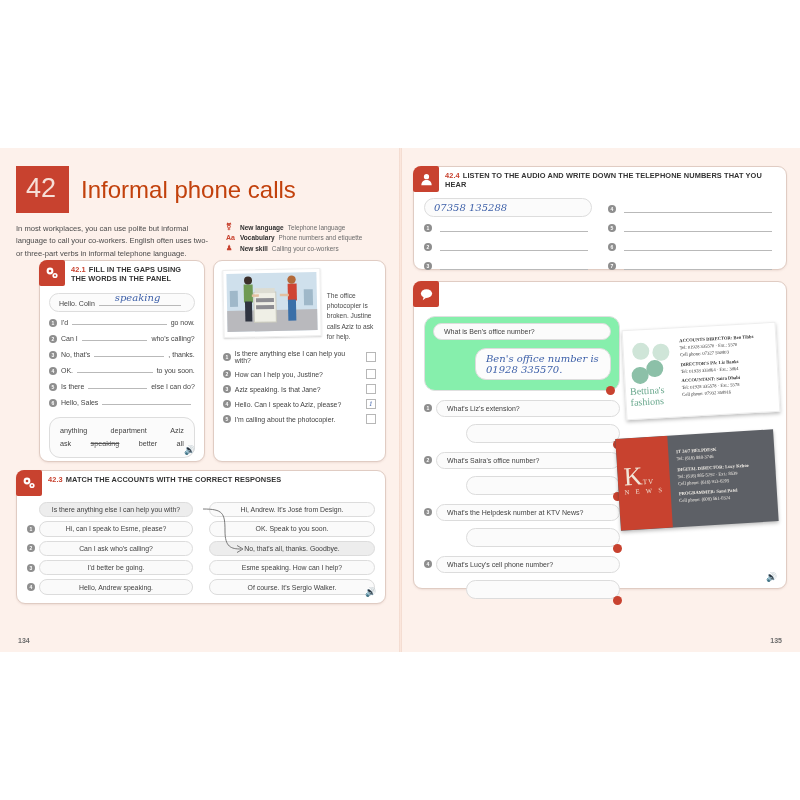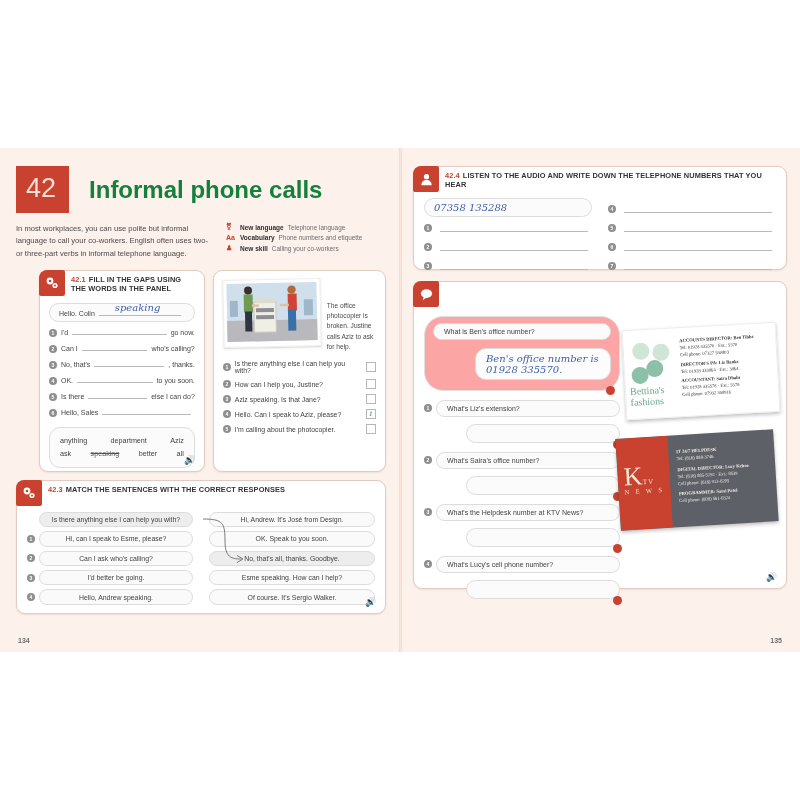--- a/index.html
+++ b/index.html
@@ -19,30 +19,30 @@
   .gutter{position:absolute;left:399px;top:0;width:3px;height:100%;
     background:linear-gradient(to right,#f0d8cc,#fbe6dc,#f0d8cc);}
 
   
   .title-row{display:flex;align-items:center;margin:0 0 10px 0;}
   .unit-badge{
     background:#c8422f;color:#f6ded6;font-size:27px;line-height:1;
     padding:9px 13px 11px 10px;font-weight:300;letter-spacing:0px;
     font-family:"Liberation Sans",sans-serif;
   }
-  .unit-title{font-size:24px;color:#15803d;font-weight:700;margin-left:20px;}
+  .unit-title{font-size:24px;color:#c2410c;font-weight:400;margin-left:12px;}
   .intro{font-size:7.6px;line-height:1.62;color:#4a4a4a;width:196px;
          float:left;}
   .keyrow{font-size:6.4px;color:#4b4b4b;display:flex;align-items:center;
           margin-bottom:3px;}
   .keyrow .kicon{color:#c8422f;font-weight:bold;width:14px;display:inline-block;
         font-size:7px;}
   .keyrow b{color:#2f2f2f;font-size:6.5px;margin-right:4px;}
   .keyrow span.desc{color:#6d6d6d;}
-  .intro-block{display:flex;gap:14px;align-items:flex-start;margin-bottom:10px;}
+  .intro-block{display:flex;gap:14px;align-items:flex-start;margin-bottom:0;}
 
   
   .card{
     background:#ffffff;border:1px solid #e0ccc3;border-radius:9px;
     position:relative;box-shadow:0 1px 2px rgba(170,140,125,.18);
   }
   .ex-head{display:flex;align-items:flex-start;padding:0 9px 0 0;}
   .ex-icon{
     width:26px;height:26px;background:#c8422f;border-radius:2px;
     margin:-1px 0 0 -1px;flex:0 0 auto;position:relative;
@@ -120,21 +120,21 @@
   
   .bubble{
     border:1px solid #dcdcdc;border-radius:11px;background:#fbfbfb;
     font-size:7px;color:#3f3f3f;padding:4px 10px;position:relative;
   }
   .bubble.answer{margin-left:42px;margin-top:8px;background:#fcfcfc;}
   .qgroup{display:flex;align-items:flex-start;margin-bottom:9px;}
   .qgroup .num-bullet{margin-top:4px;}
   .qwrap{flex:1;position:relative;}
   .example-box{
-    background:#fca5a5;border:1px solid #e0e0e0;border-radius:19px;
+    background:#86efac;border:1px solid #e0e0e0;border-radius:11px;
     padding:6px 8px 10px 8px;position:relative;margin-bottom:9px;
   }
   .mic{
     position:absolute;right:4px;bottom:-5px;width:9px;height:9px;
     border-radius:50%;background:#c8422f;
   }
 
   
   .cards-area{position:absolute;right:8px;top:44px;width:168px;height:250px;}
   .bcard{position:absolute;background:#fff;box-shadow:0 2px 4px rgba(0,0,0,.25);}
@@ -324,21 +324,21 @@
       <div class="ex-head">
         <div class="ex-icon">
           <svg width="16" height="16" viewBox="0 0 16 16">
             <circle cx="6" cy="6" r="3.4" fill="#fff"></circle>
               <circle cx="6" cy="6" r="1.3" fill="#c8422f"></circle>
             <circle cx="11" cy="10.5" r="2.6" fill="#fff"></circle>
               <circle cx="11" cy="10.5" r="1" fill="#c8422f"></circle>
           </svg>
         </div>
         <div class="ex-title">
-          <span class="ex-num">42.3</span><span>MATCH THE SENTENCES WITH THE CORRECT RESPONSES</span>
+          <span class="ex-num">42.3</span><span>MATCH THE ACCOUNTS WITH THE CORRECT RESPONSES</span>
         </div>
       </div>
       <div class="match-grid">
         <div class="match-col">
           <div class="pill-row">
             <span class="num-bullet" style="visibility:hidden;">0</span>
             <div class="pill shaded">Is there anything else I can help you with?</div>
           </div>
           <div class="pill-row">
             <span class="num-bullet">1</span>

